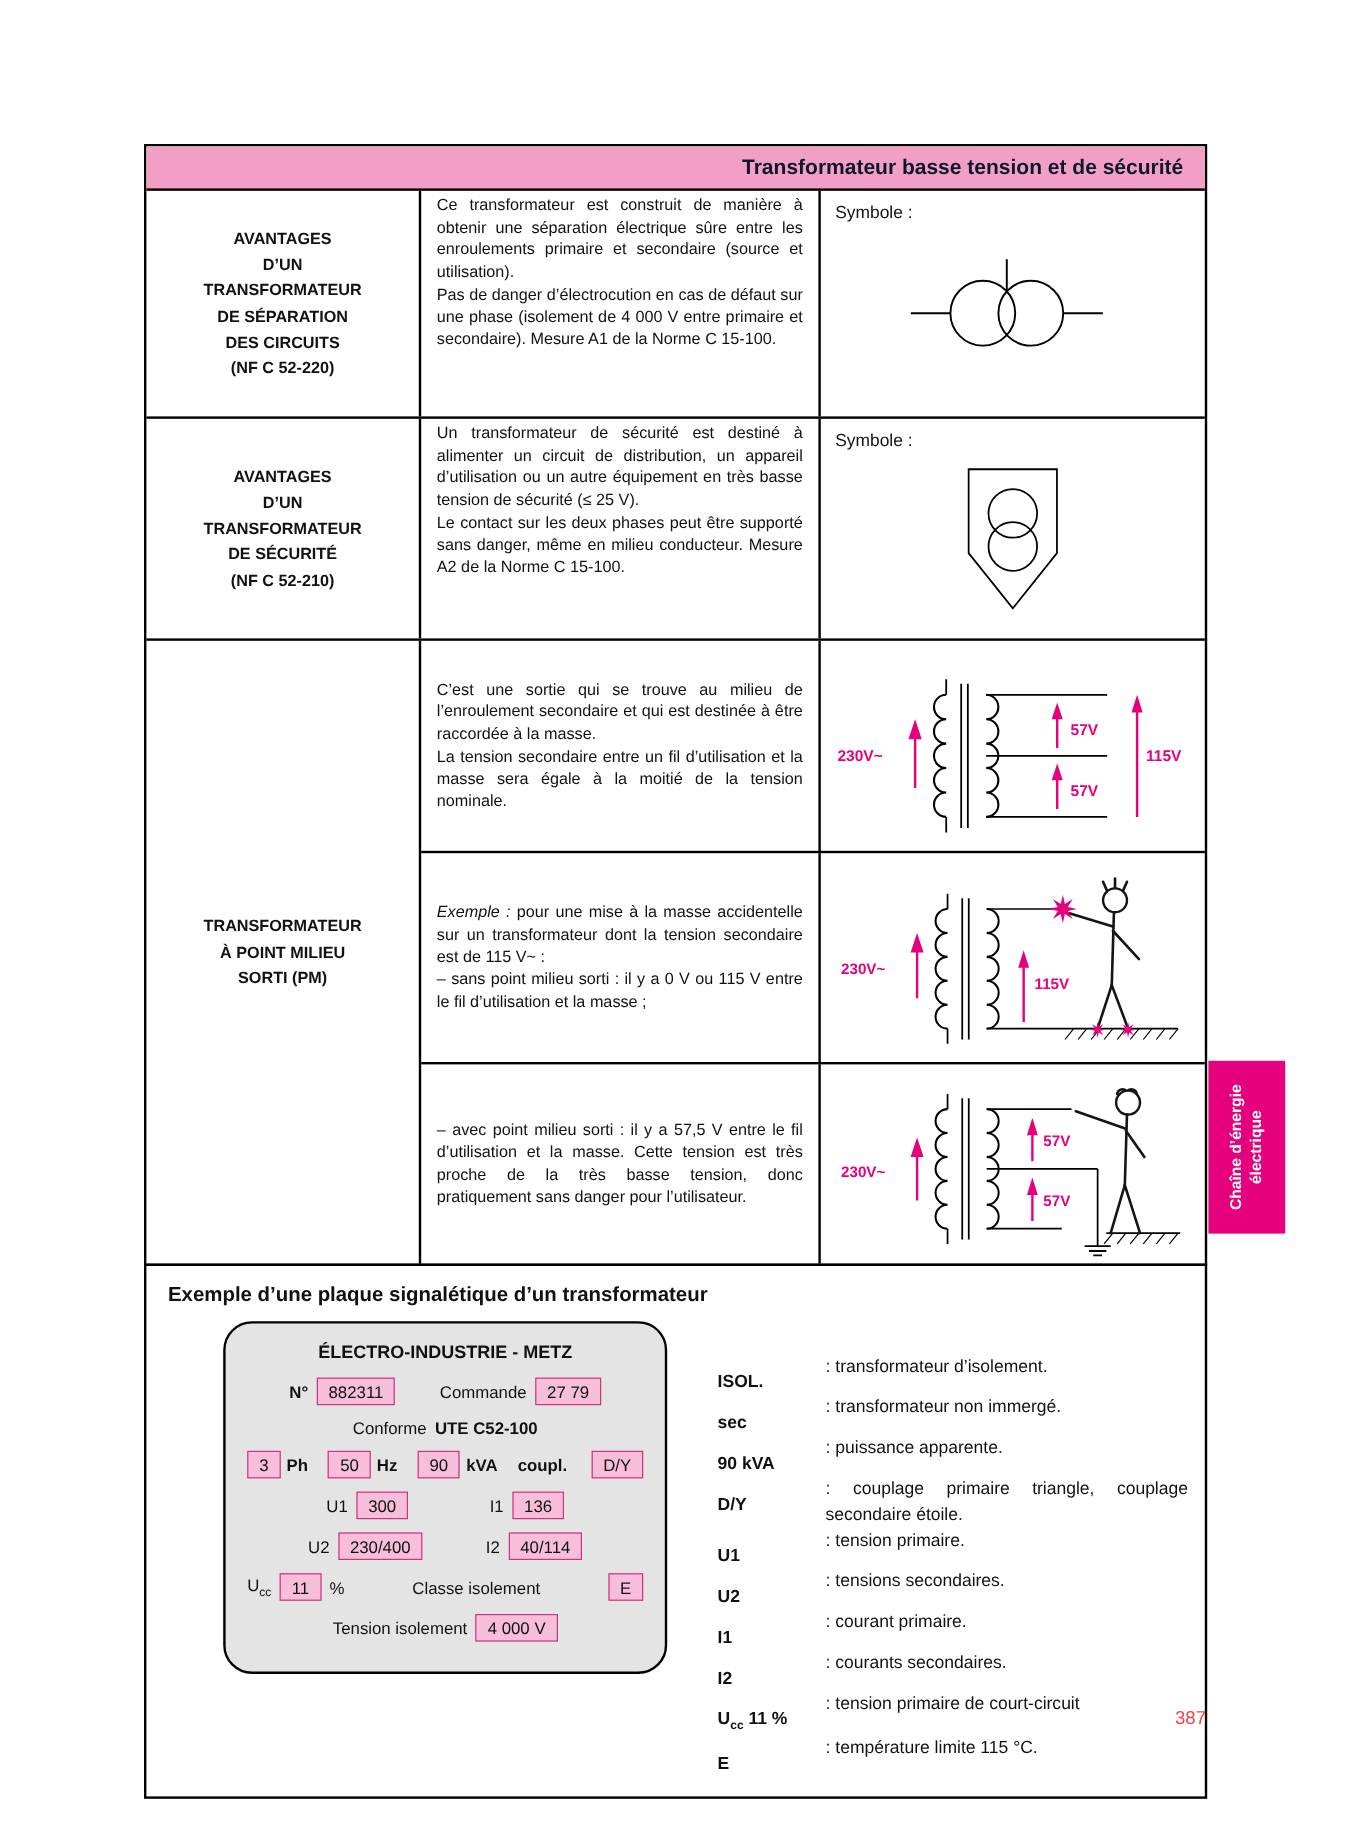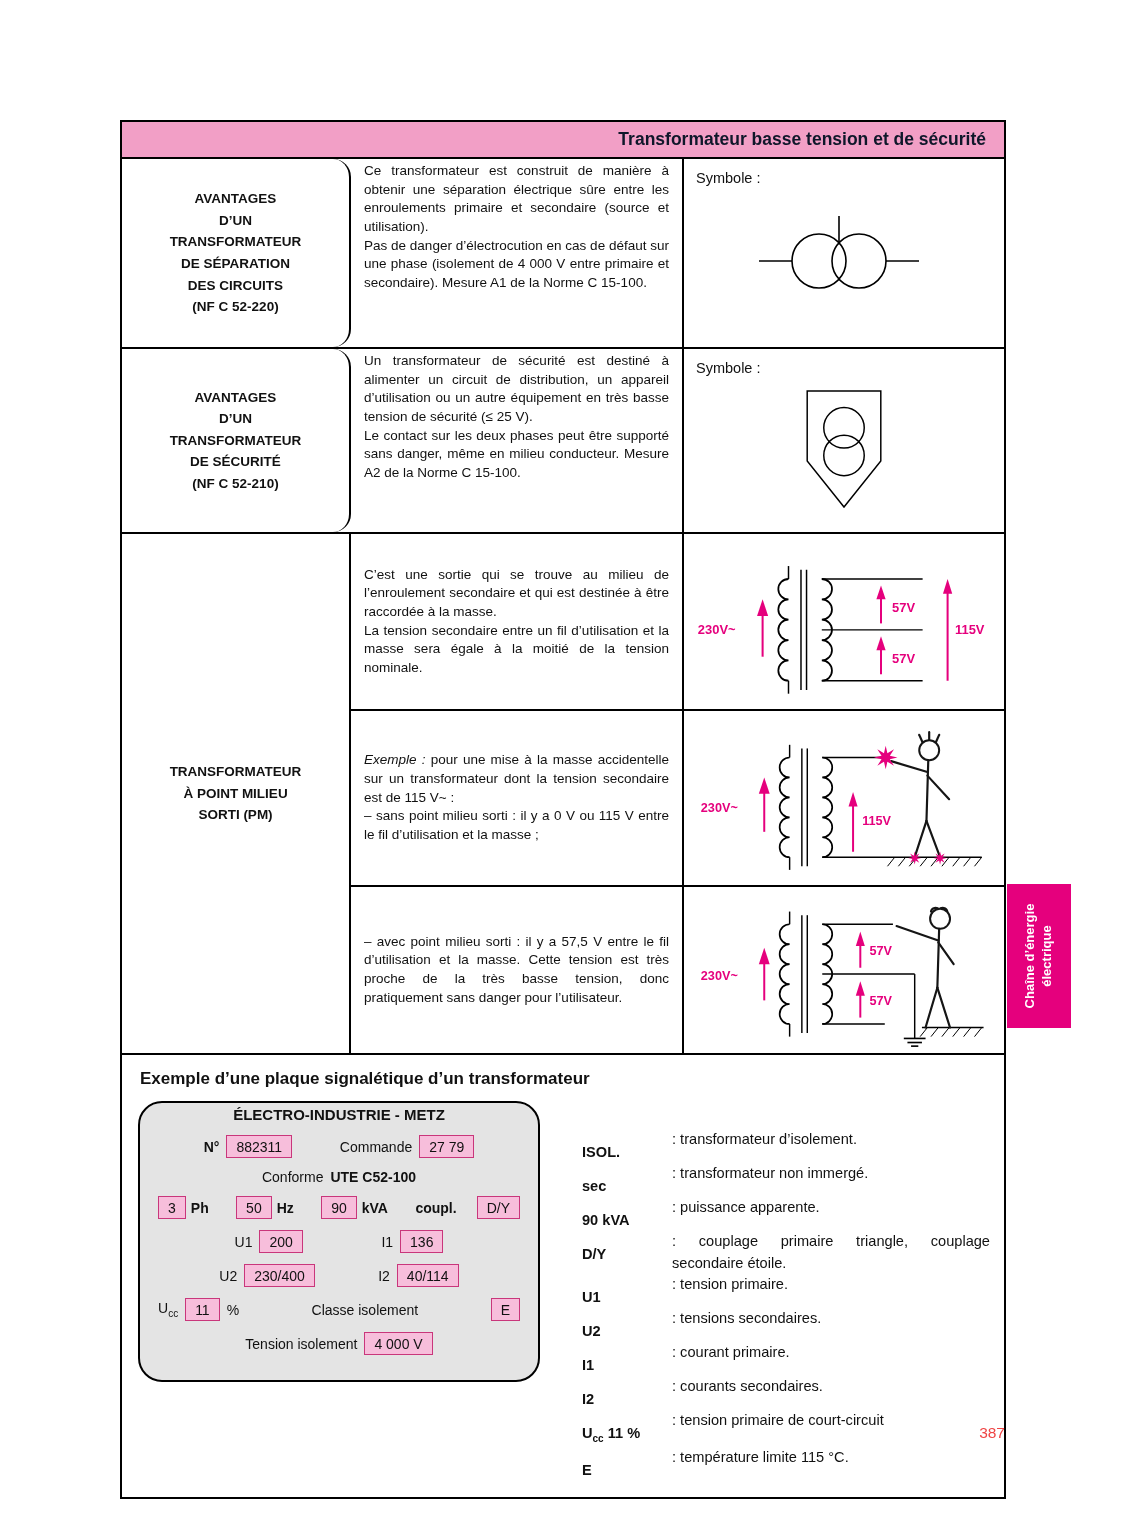--- a/index.html
+++ b/index.html
@@ -24,21 +24,21 @@
     background:var(--band);border-bottom:2px solid #000;height:37px;
     display:flex;align-items:center;justify-content:flex-end;
     padding-right:18px;font-weight:bold;font-size:17.5px;color:#0f172a;
   }
   .trow{display:grid;grid-template-columns:229px 333px 1fr;border-bottom:2px solid #000;}
   .row1{height:190px;}
   .row2{height:185px;}
   .cell-head{
     border-right:2px solid #000;display:flex;align-items:center;justify-content:center;
     text-align:center;font-weight:bold;font-size:13.5px;line-height:1.6;
-    white-space:pre-line;padding:8px;border-radius:18px;
+    white-space:pre-line;padding:8px;
   }
   .cell-body{
     border-right:2px solid #000;padding:3px 13px 10px;font-size:13.5px;
     line-height:1.38;text-align:justify;white-space:pre-line;
   }
   .cell-sym{padding:11px 12px;font-size:14.5px;position:relative;}
   .sym-label{font-size:14.5px;}
 
   .trow3{display:grid;grid-template-columns:229px 333px 1fr;grid-template-rows:177px 176px 166px;}
   .head3{grid-column:1;grid-row:1/4;border-right:2px solid #000;
@@ -61,21 +61,21 @@
   .vlabel{fill:var(--accent);font-weight:bold;font-size:14px;}
   .person{stroke:#151515;stroke-width:2.4;fill:none;stroke-linecap:round;stroke-linejoin:round;}
   .phead{fill:#fff;stroke:#151515;stroke-width:2.2;}
   .sym-draw{display:block;margin:20px auto 0;}
   .sym-draw2{display:block;margin:4px auto 0;}
 
   
   .bottom-box{border:2px solid #000;margin-top:-2px;padding:12px 14px 16px 16px;min-height:372px;}
   .section-title{font-size:17px;font-weight:bold;margin:2px 0 12px 2px;}
   .plate-wrap{display:flex;gap:42px;align-items:flex-start;}
-  .plate{width:402px;background:var(--plate-bg);border:2px solid #000;border-radius:24px;padding:3px 16px 14px;}
+  .plate{width:370px;background:var(--plate-bg);border:2px solid #000;border-radius:24px;padding:16px 16px 14px;margin-left:48px;}
   .plate-title{text-align:center;font-weight:bold;font-size:15px;margin-bottom:12px;}
   .prow{display:flex;align-items:center;font-size:14px;margin:11px 0;}
   .prow.center{justify-content:center;gap:7px;}
   .prow.even{justify-content:space-evenly;}
   .prow.spread{justify-content:space-between;padding:0 2px;}
   .pgroup{display:inline-flex;align-items:center;gap:7px;}
   .pbox{background:var(--boxfill);border:1px solid var(--boxborder);padding:2.5px 9px;display:inline-block;}
   sub{font-size:10px;}
 
   .legend{flex:1;padding-top:28px;font-size:14.6px;}
@@ -337,21 +337,21 @@
               </span>
             <span class="pgroup" style="gap:20px;">
                 <b>coupl.</b>
                 <span class="pbox">D/Y</span>
               </span>
           </div>
 
           <div class="prow even">
             <span class="pgroup">
                 <span>U1</span>
-                <span class="pbox">200</span>
+                <span class="pbox">300</span>
               </span>
             <span class="pgroup">
                 <span>I1</span>
                 <span class="pbox">136</span>
               </span>
           </div>
 
           <div class="prow even">
             <span class="pgroup">
                 <span>U2</span>

